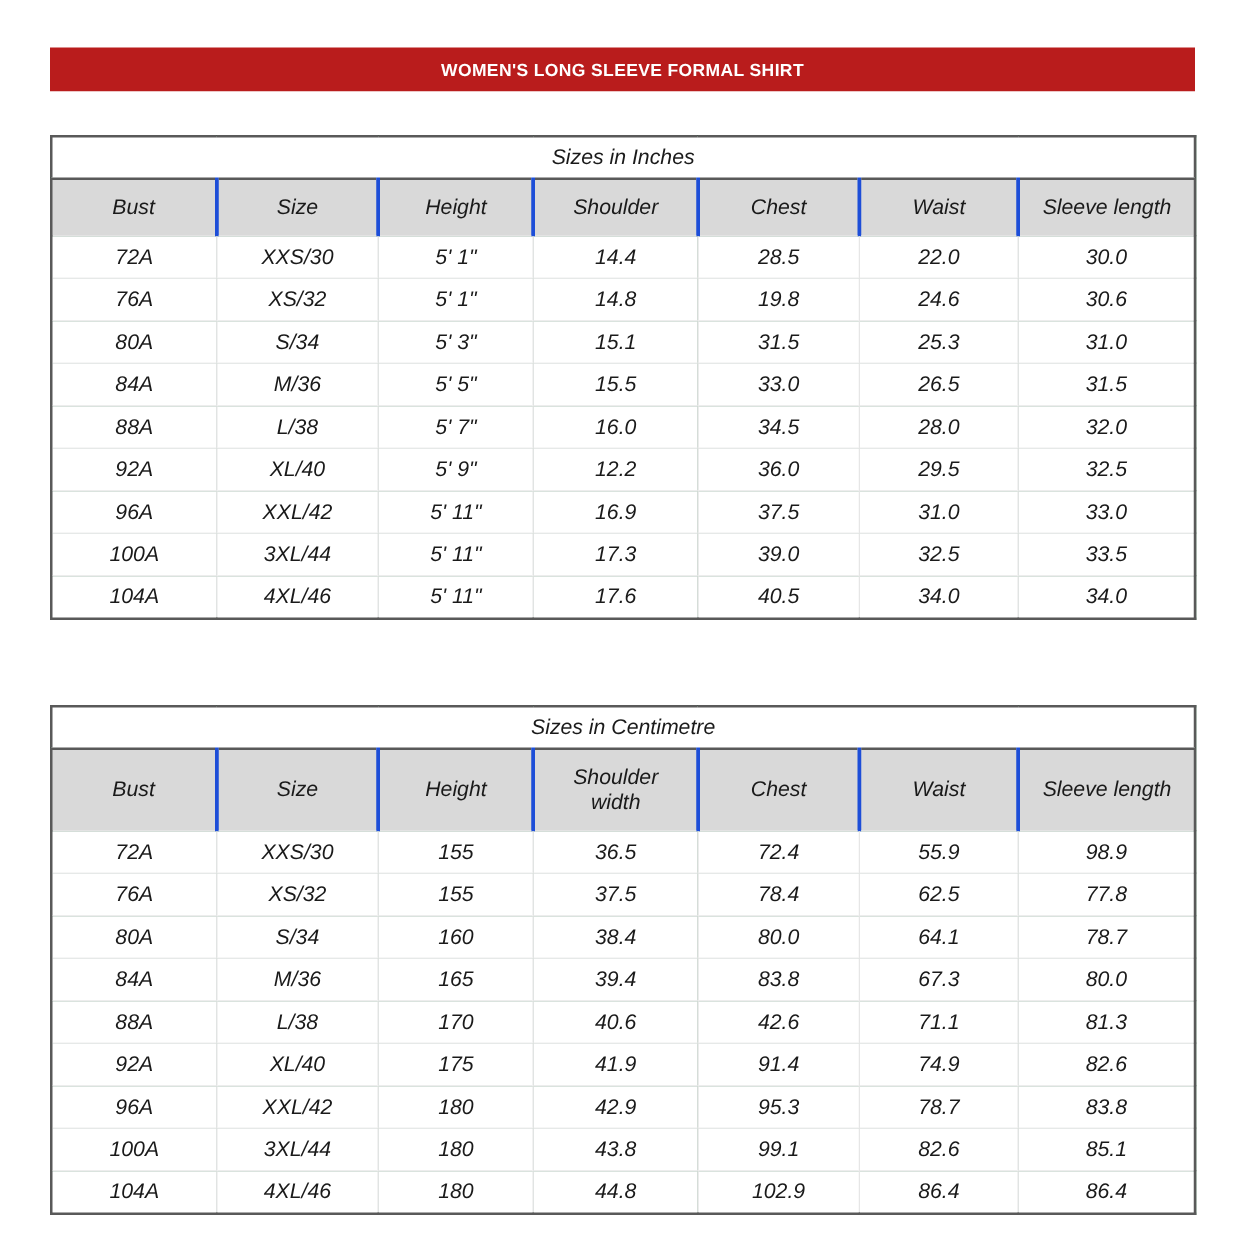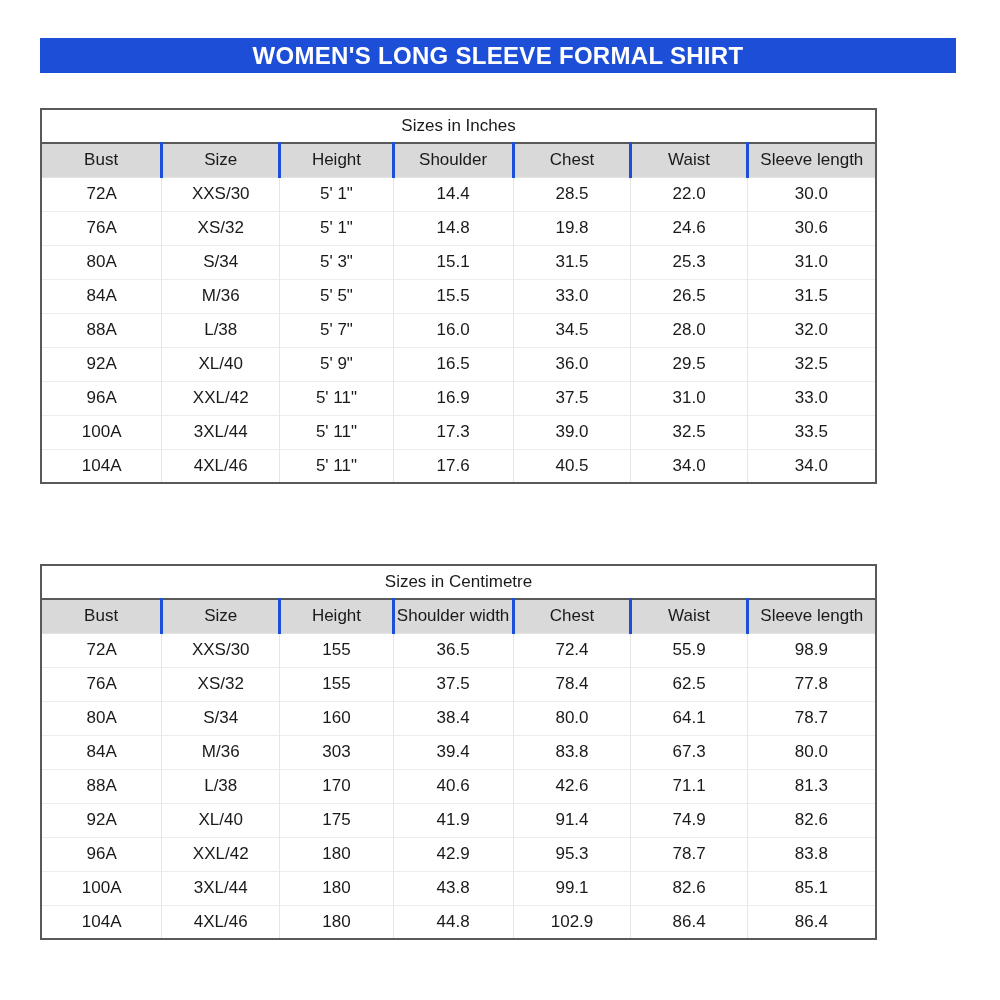--- a/index.html
+++ b/index.html
@@ -16,58 +16,59 @@
     height: 1000px;
     position: relative;
     box-sizing: border-box;
   }
   .banner {
     position: absolute;
     left: 40px;
     top: 38px;
     width: 916px;
     height: 35px;
-    background: #1d4ed8;
+    background: #b91c1c;
     color: #ffffff;
     display: flex;
     align-items: center;
     justify-content: center;
-    font-size: 24px;
+    font-size: 14px;
     font-weight: 700;
     letter-spacing: 0.3px;
   }
   table.size-table {
     position: absolute;
     left: 40px;
-    width: 837px;
+    width: 917px;
     border-collapse: collapse;
     table-layout: fixed;
     background: #14532d;
     border: 2px solid #595959;
     font-size: 17px;
+    font-style: italic;
   }
   #table-inches { top: 108px; }
   #table-cm     { top: 564px; }
 
   table.size-table tr { height: 34px; }
 
   .title-row th {
     font-weight: 400;
     text-align: center;
     vertical-align: middle;
     border-bottom: 2px solid #595959;
     background: #ffffff;
     padding: 0;
   }
   .header-row th {
     font-weight: 400;
     text-align: center;
     vertical-align: middle;
     background: #d9d9d9;
-    padding: 1px;
+    padding: 12px;
   }
   .header-row th + th { border-left: 3px solid #1d4ed8; }
   .header-row th { border-bottom: 1px solid #e3e3e3; }
 
   tbody td {
     text-align: center;
     vertical-align: middle;
     padding: 0;
     background: #ffffff;
   }
@@ -150,21 +151,21 @@
           <td>5' 7"</td>
           <td>16.0</td>
           <td>34.5</td>
           <td>28.0</td>
           <td>32.0</td>
         </tr>
         <tr>
           <td>92A</td>
           <td>XL/40</td>
           <td>5' 9"</td>
-          <td>16.5</td>
+          <td>12.2</td>
           <td>36.0</td>
           <td>29.5</td>
           <td>32.5</td>
         </tr>
         <tr>
           <td>96A</td>
           <td>XXL/42</td>
           <td>5' 11"</td>
           <td>16.9</td>
           <td>37.5</td>
@@ -240,21 +241,21 @@
           <td>S/34</td>
           <td>160</td>
           <td>38.4</td>
           <td>80.0</td>
           <td>64.1</td>
           <td>78.7</td>
         </tr>
         <tr>
           <td>84A</td>
           <td>M/36</td>
-          <td>303</td>
+          <td>165</td>
           <td>39.4</td>
           <td>83.8</td>
           <td>67.3</td>
           <td>80.0</td>
         </tr>
         <tr>
           <td>88A</td>
           <td>L/38</td>
           <td>170</td>
           <td>40.6</td>

